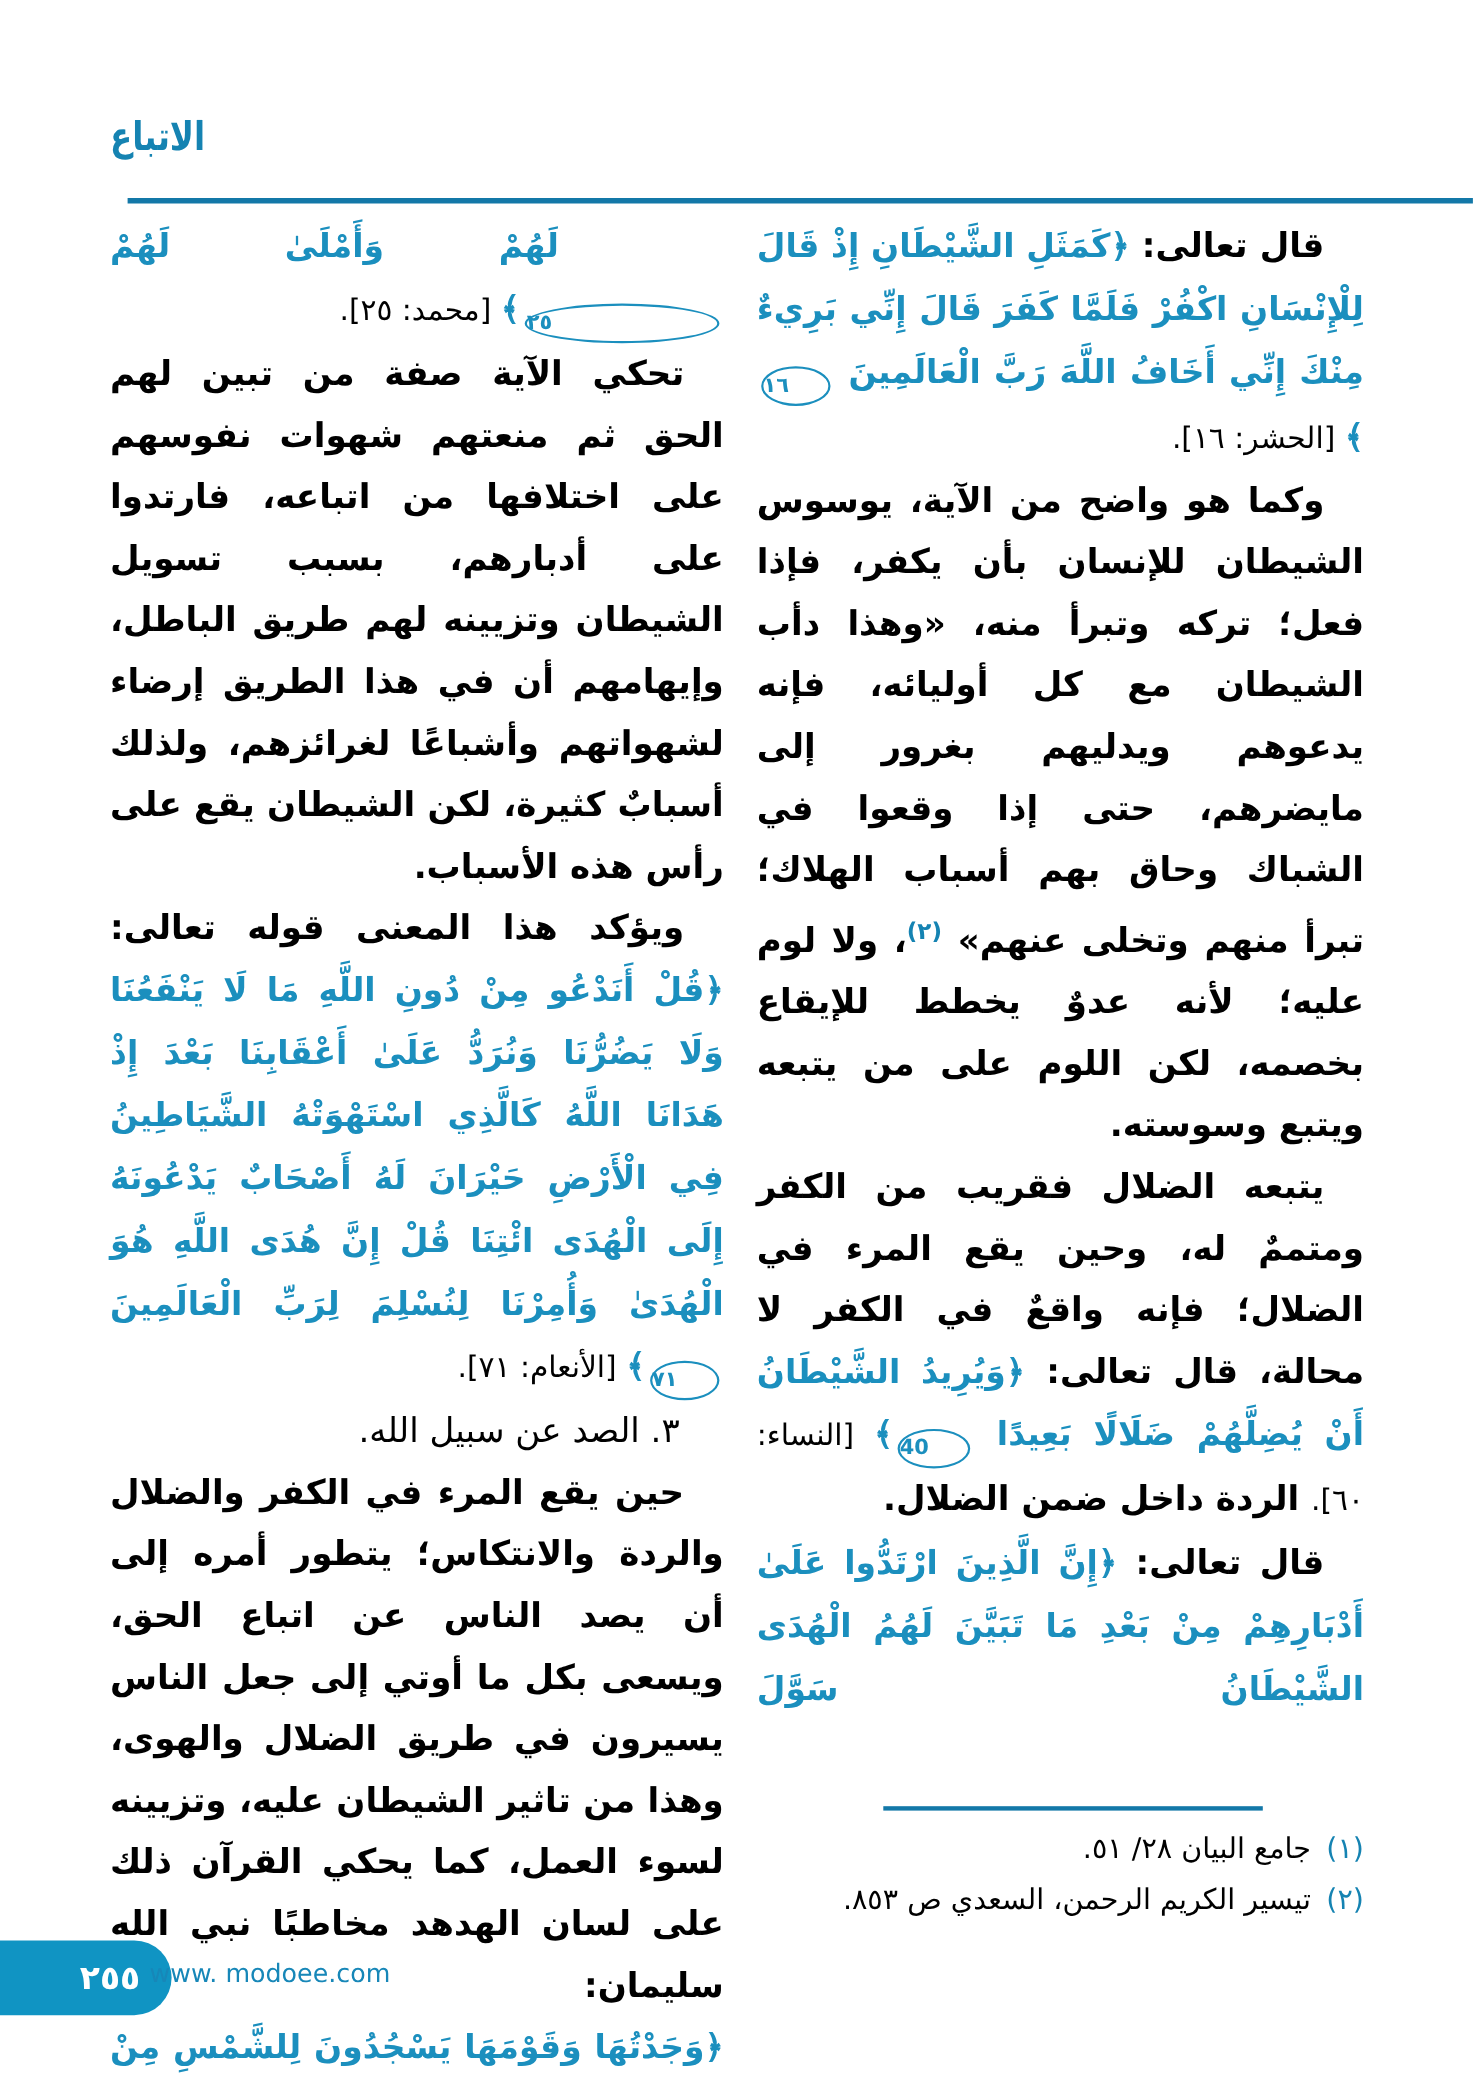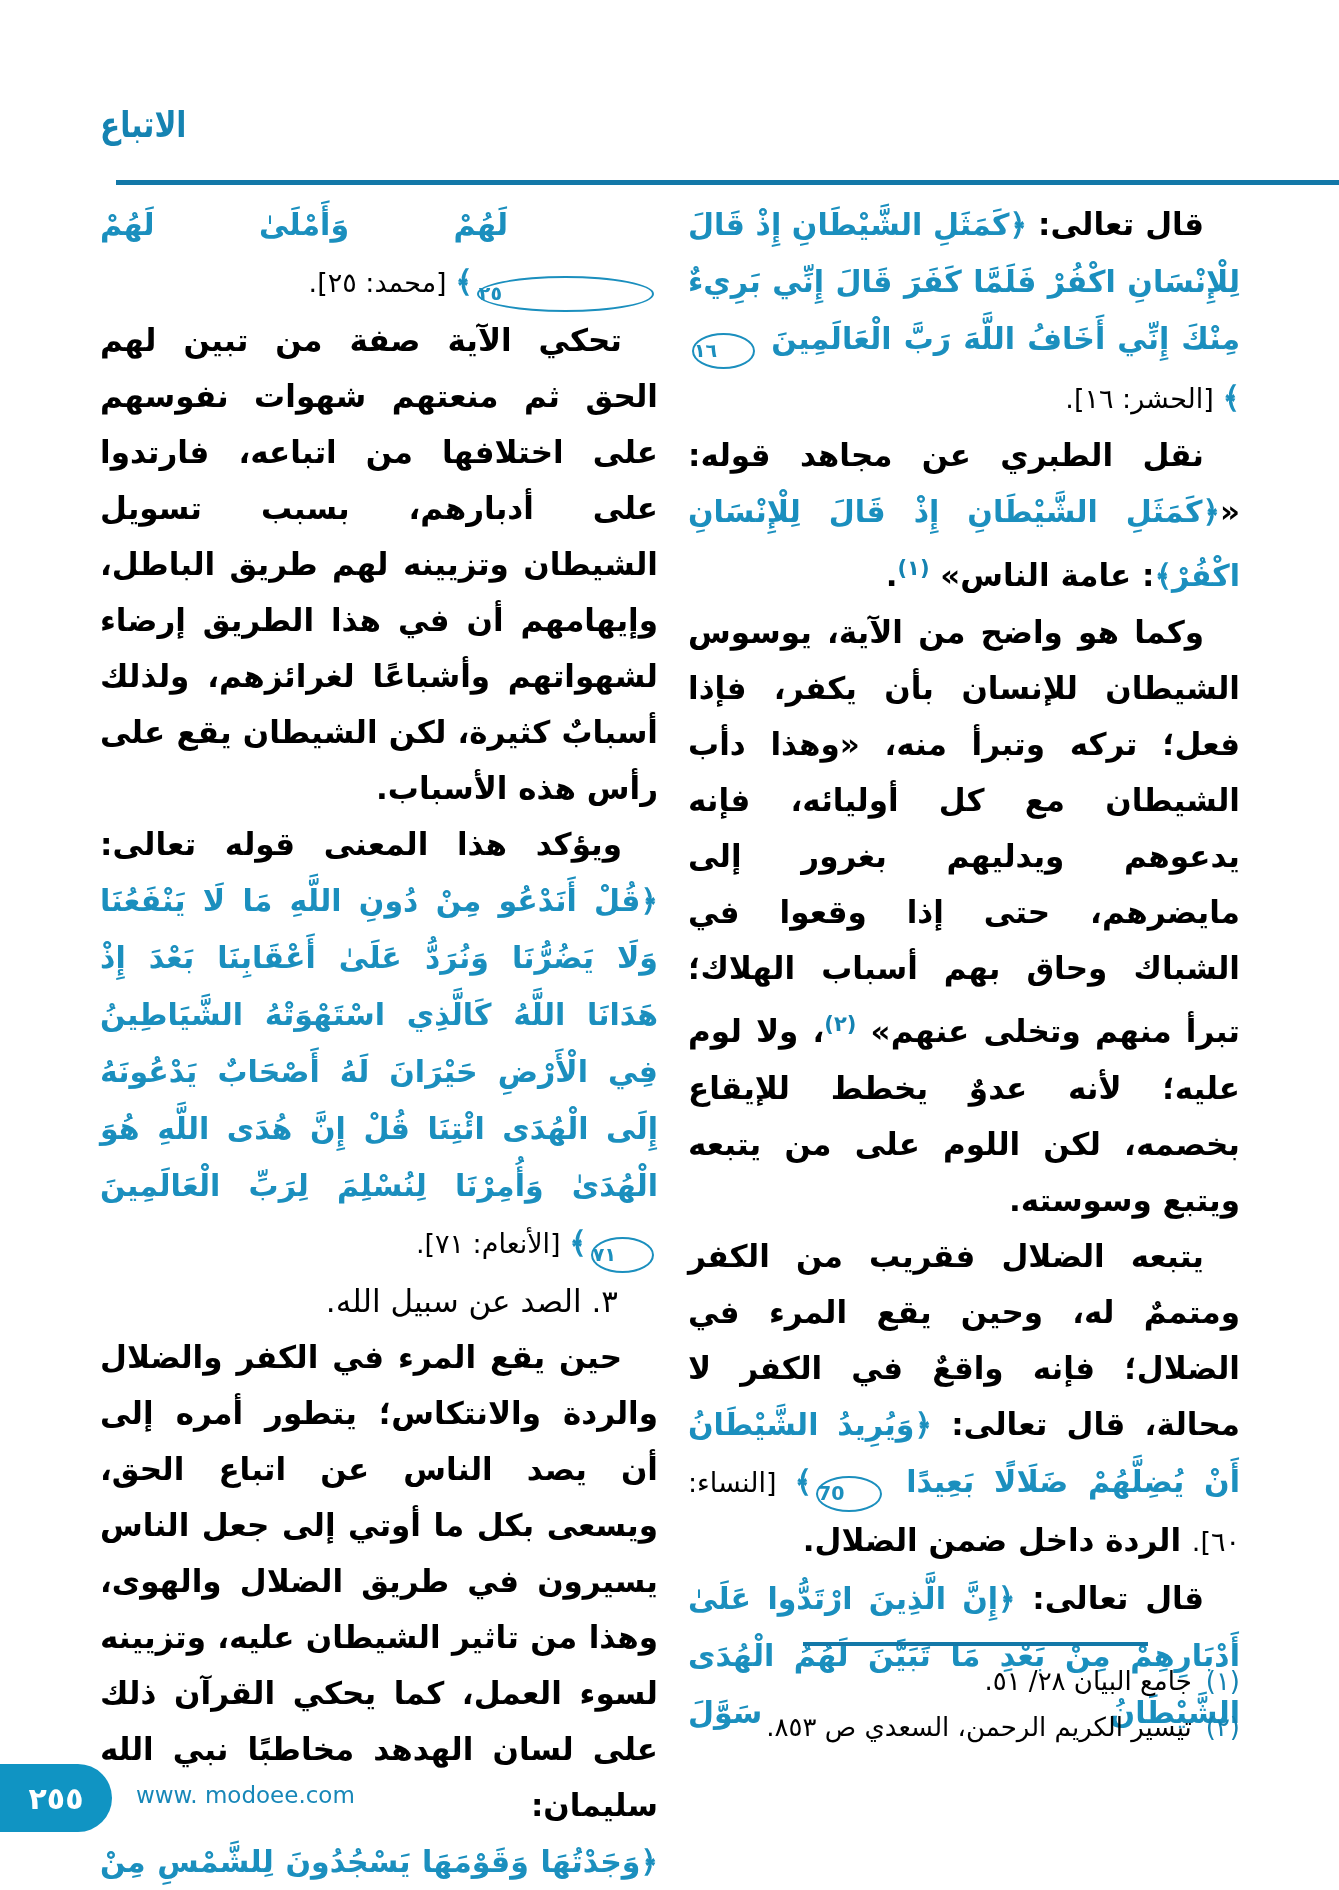--- a/index.html
+++ b/index.html
@@ -57,51 +57,48 @@
   }
   .fn-divider { height: 4px; width: 345px; background: #1378a8; margin: 0 92px 12px 0; }
   .footnote { display: flex; gap: 14px; align-items: baseline; }
   .fn-marker { color: #1583b2; flex: 0 0 auto; }
 
   
   .footer-badge {
     position: absolute; left: 0; top: 1764px; width: 112px; height: 68px;
     background: #1094c3; border-radius: 0 34px 34px 0;
     color: #ffffff; font-size: 30px; font-weight: bold;
-    display: flex; align-items: center; justify-content: center;
+    display: flex; align-items: center; justify-content: center; padding-left: 44px;
   }
   .footer-url {
     position: absolute; left: 136px; top: 1782px;
     color: #1787b8; font-size: 23px; direction: ltr; font-weight: normal;
   }
 </style>
 </head>
 <body>
 
 <div class="page">
 
   <div class="header-title">الاتباع</div>
   <div class="header-rule"></div>
 
   <div class="col col-right">
 
     <p class="para">
       <span>قال تعالى: </span><span class="quran">﴿كَمَثَلِ الشَّيْطَانِ إِذْ قَالَ لِلْإِنْسَانِ اكْفُرْ فَلَمَّا كَفَرَ قَالَ إِنِّي بَرِيءٌ مِنْكَ إِنِّي أَخَافُ اللَّهَ رَبَّ الْعَالَمِينَ </span><span class="ayah">١٦</span><span class="quran">﴾</span><span class="ref"> [الحشر: ١٦].</span>
     </p>
 
-    <p class="para">
-      <span>نقل الطبري عن مجاهد قوله: «</span><span class="quran">﴿كَمَثَلِ الشَّيْطَانِ إِذْ قَالَ لِلْإِنْسَانِ اكْفُرْ﴾</span><span>: عامة الناس» </span><span class="fn-sup">(١)</span><span>.</span>
-    </p>
 
     <p class="para">
       <span>وكما هو واضح من الآية، يوسوس الشيطان للإنسان بأن يكفر، فإذا فعل؛ تركه وتبرأ منه، «وهذا دأب الشيطان مع كل أوليائه، فإنه يدعوهم ويدليهم بغرور إلى مايضرهم، حتى إذا وقعوا في الشباك وحاق بهم أسباب الهلاك؛ تبرأ منهم وتخلى عنهم» </span><span class="fn-sup">(٢)</span><span>، ولا لوم عليه؛ لأنه عدوٌ يخطط للإيقاع بخصمه، لكن اللوم على من يتبعه ويتبع وسوسته.</span>
     </p>
 
     <p class="para">
-      <span>يتبعه الضلال فقريب من الكفر ومتممٌ له، وحين يقع المرء في الضلال؛ فإنه واقعٌ في الكفر لا محالة، قال تعالى: </span><span class="quran">﴿وَيُرِيدُ الشَّيْطَانُ أَنْ يُضِلَّهُمْ ضَلَالًا بَعِيدًا </span><span class="ayah">70</span><span class="quran">﴾</span><span class="ref"> [النساء: ٦٠].</span><span> الردة داخل ضمن الضلال.</span>
+      <span>يتبعه الضلال فقريب من الكفر ومتممٌ له، وحين يقع المرء في الضلال؛ فإنه واقعٌ في الكفر لا محالة، قال تعالى: </span><span class="quran">﴿وَيُرِيدُ الشَّيْطَانُ أَنْ يُضِلَّهُمْ ضَلَالًا بَعِيدًا </span><span class="ayah">40</span><span class="quran">﴾</span><span class="ref"> [النساء: ٦٠].</span><span> الردة داخل ضمن الضلال.</span>
     </p>
 
 
 
     <p class="para fill">
       <span>قال تعالى: </span><span class="quran">﴿إِنَّ الَّذِينَ ارْتَدُّوا عَلَىٰ أَدْبَارِهِمْ مِنْ بَعْدِ مَا تَبَيَّنَ لَهُمُ الْهُدَى الشَّيْطَانُ سَوَّلَ</span>
     </p>
   </div>
 
   <div class="col col-left">

